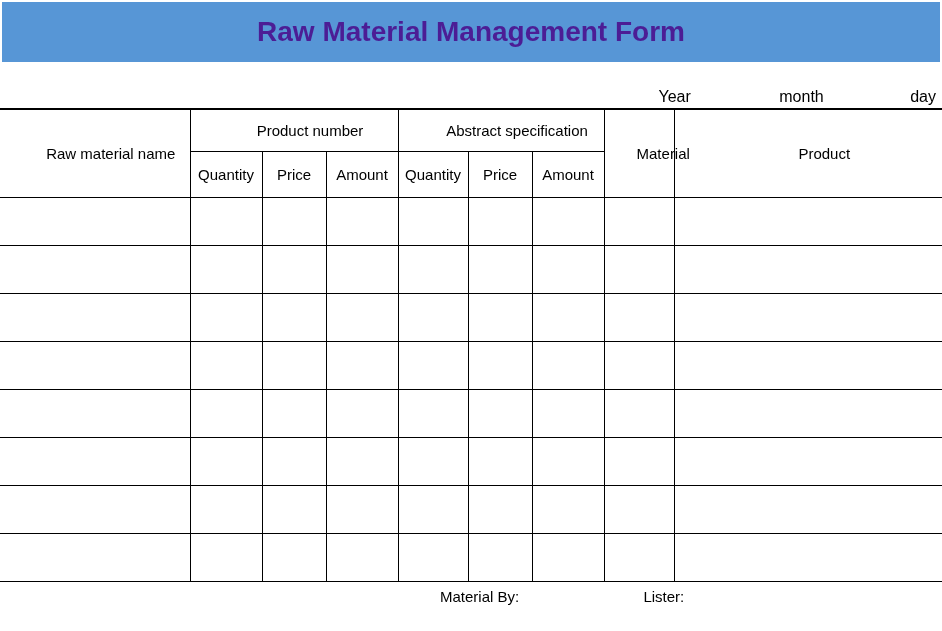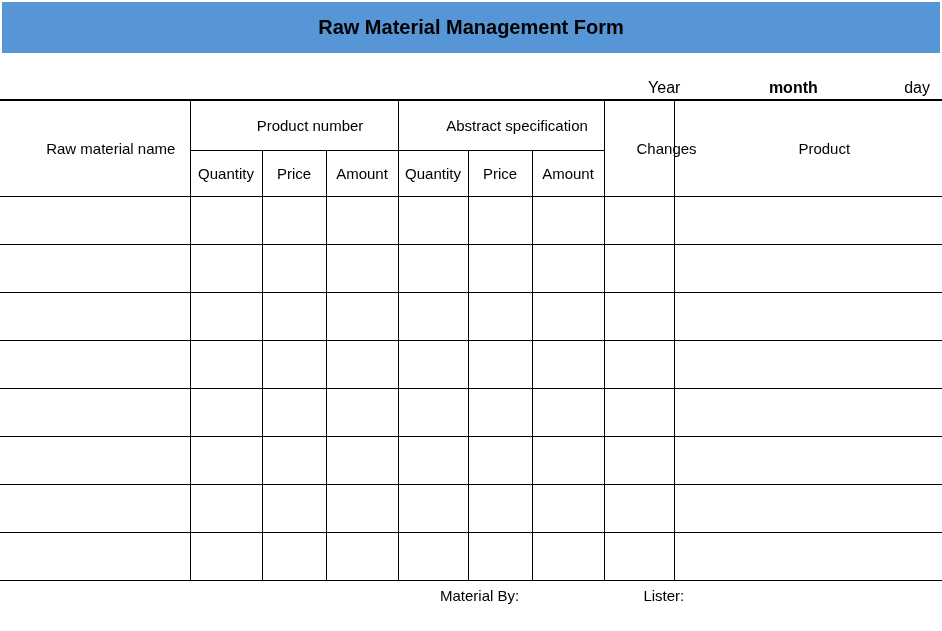--- a/index.html
+++ b/index.html
@@ -9,55 +9,55 @@
     }
     body {
       font-family: Arial, sans-serif;
       background: #fff;
       width: 942px;
       height: 631px;
       overflow: hidden;
     }
     .header-bar {
       background: #5796d6;
-      color: #000000;
-      font-size: 20px;
+      color: #4c1d95;
+      font-size: 28px;
       font-weight: bold;
       text-align: center;
       padding: 14px 0;
       margin: 2px 2px 0 2px;
     }
     .date-line {
       text-align: right;
       font-size: 16px;
       padding: 20px 4px 2px 0;
       border-bottom: 1px solid #000;
       margin-top: 6px;
     }
     .date-line span {
       display: inline-block;
     }
     .date-year { margin-right: 84px; }
-    .date-month { margin-right: 82px; font-weight: bold; }
-    .date-day { margin-right: 8px; }
+    .date-month { margin-right: 82px; }
+    .date-day { margin-right: 2px; }
 
     table {
       border-collapse: collapse;
       width: 100%;
       table-layout: fixed;
     }
     th, td {
       border: 1px solid #000;
       text-align: center;
       font-weight: normal;
       font-size: 15px;
       vertical-align: middle;
     }
     
-    .hdr-top th { height: 50px; padding-left: 32px; }
+    .hdr-top th { height: 42px; padding-left: 32px; }
     .hdr-sub th { height: 46px; text-align: center; }
     
     tbody td { height: 48px; }
 
     
 
     .footer-line {
       font-size: 15px;
       padding-top: 6px;
     }
@@ -105,21 +105,21 @@
       <col class="col-price2">
       <col class="col-amt2">
     <col class="col-chg">
       <col class="col-abs">
   </colgroup>
   <thead>
     <tr class="hdr-top">
       <th rowspan="2">Raw material name</th>
       <th colspan="3">Product number</th>
       <th colspan="3">Abstract specification</th>
-      <th rowspan="2">Changes</th>
+      <th rowspan="2">Material</th>
       <th rowspan="2">Product</th>
     </tr>
     <tr class="hdr-sub">
       <th>Quantity</th>
       <th>Price</th>
       <th>Amount</th>
       <th>Quantity</th>
       <th>Price</th>
       <th>Amount</th>
     </tr>

